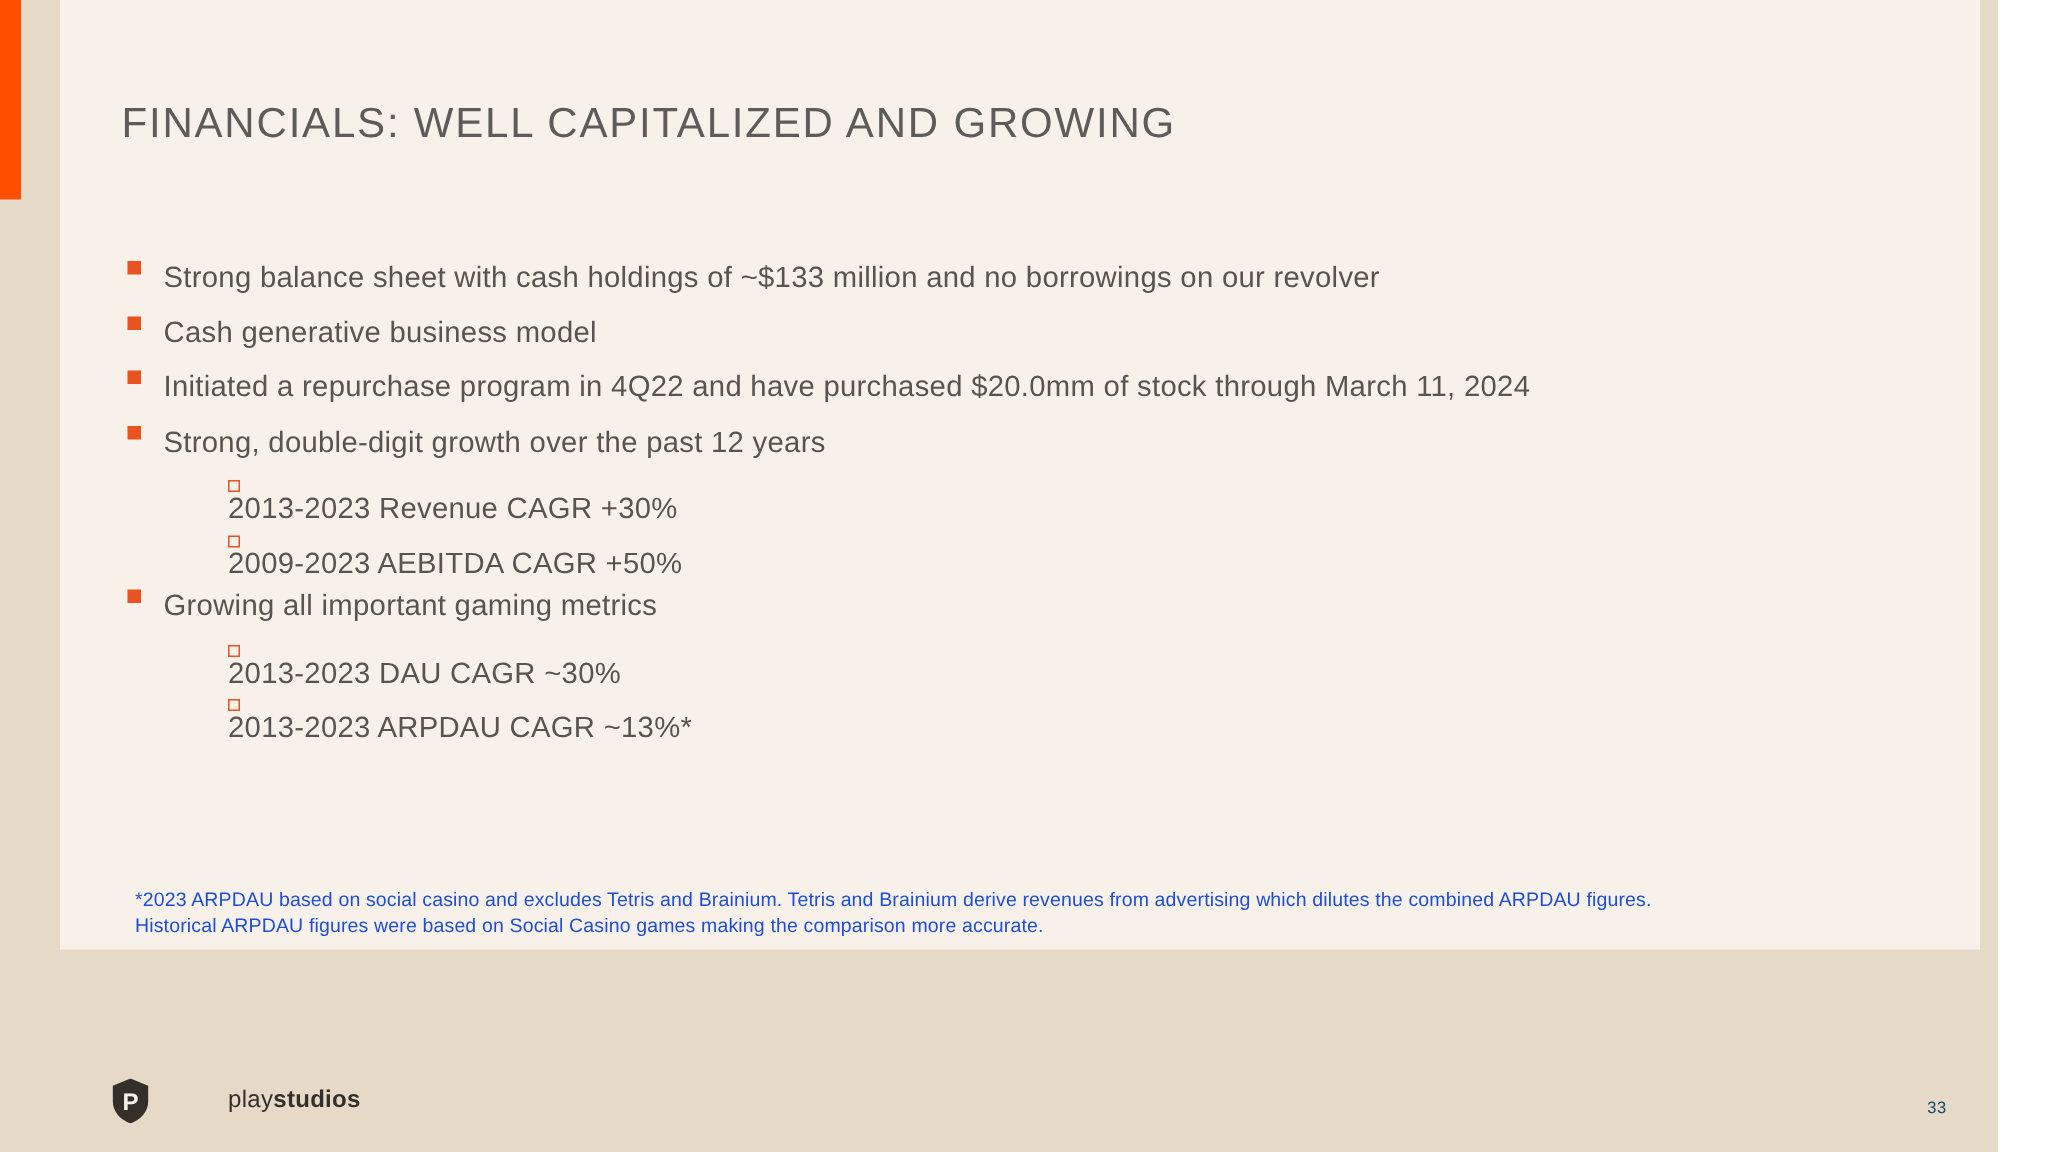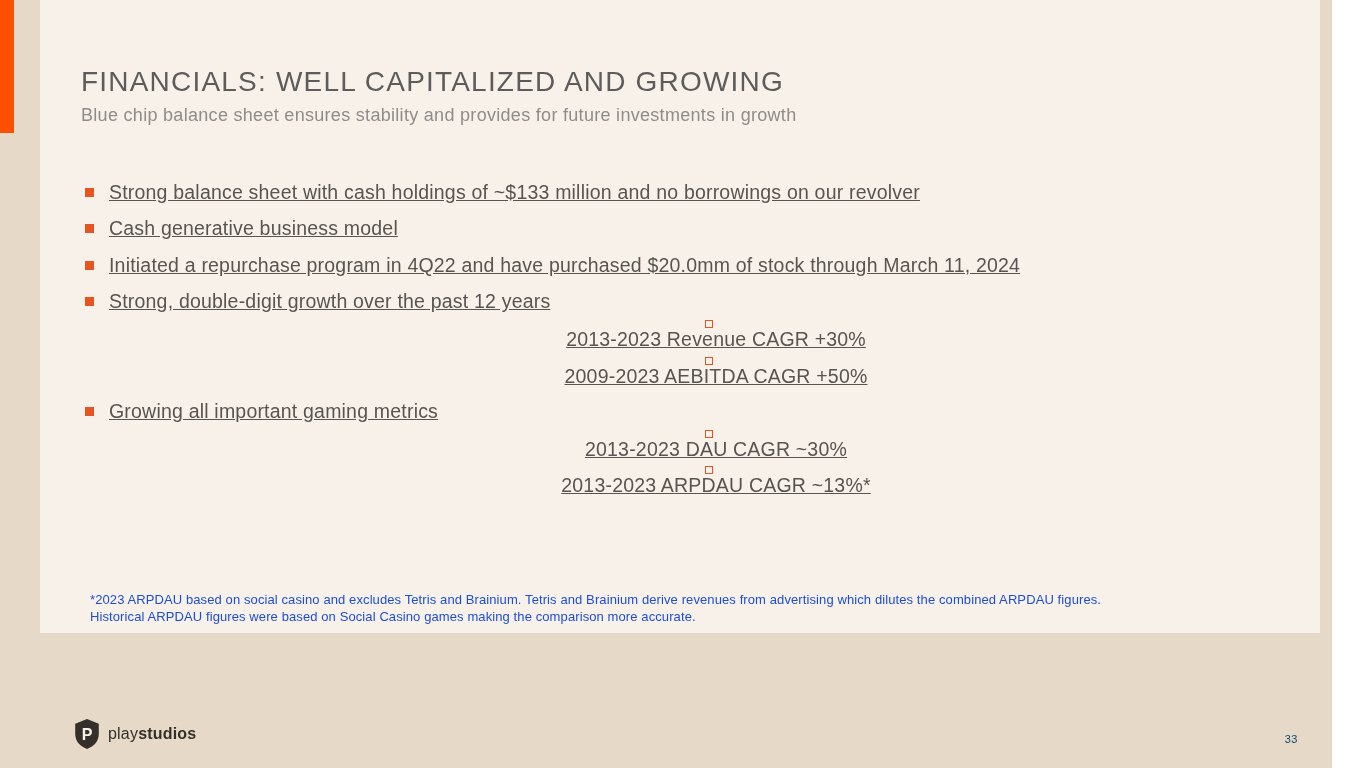--- a/index.html
+++ b/index.html
@@ -44,26 +44,24 @@
     color: #8f8c89;
   }
   .bullet-list {
     position: absolute;
     left: 0; top: 174px;
     width: 1240px;
     list-style: none;
   }
   .bullet {
     display: flex;
-    align-items: center;
     height: 36.5px;
     font-size: 19.5px;
     letter-spacing: 0.2px;
     color: #585451;
-    text-decoration: underline;
   }
   .bullet .marker {
     flex: 0 0 auto;
     display: inline-block;
   }
   .bullet.level-1 { padding-left: 45px; }
   .bullet.level-1 .marker {
     width: 9px; height: 9px;
     background: #e85320;
     margin-right: 15px;
@@ -89,42 +87,41 @@
     left: 74px; bottom: 19px;
     display: flex;
     align-items: center;
   }
   .logo-badge { width: 26px; height: 30px; margin-right: 8px; }
   .logo-text {
     font-size: 16px;
     color: #343029;
     letter-spacing: 0.2px;
   }
-  .logo-text .light { font-weight: 400; }
+  .logo-text .light { font-weight: 400; margin-left: 44px; }
   .logo-text .bold  { font-weight: 700; }
   .page-number {
     position: absolute;
     right: 34px; bottom: 23px;
     font-size: 11px;
     color: #0c4a6e;
     letter-spacing: 0.5px;
   }
 </style>
 </head>
 <body>
 
 <div class="slide">
 
   <div class="accent-bar"></div>
 
   <div class="card">
 
     <div class="header">
       <div class="title">FINANCIALS: WELL CAPITALIZED AND GROWING</div>
-      <div class="subtitle">Blue chip balance sheet ensures stability and provides for future investments in growth</div>
     </div>
 
     <ul class="bullet-list">
         <li class="bullet level-1">
           <span class="marker"></span>
           <span class="bullet-text">Strong balance sheet with cash holdings of ~$133 million and no borrowings on our revolver</span>
         </li>
         <li class="bullet level-1">
           <span class="marker"></span>
           <span class="bullet-text">Cash generative business model</span>

